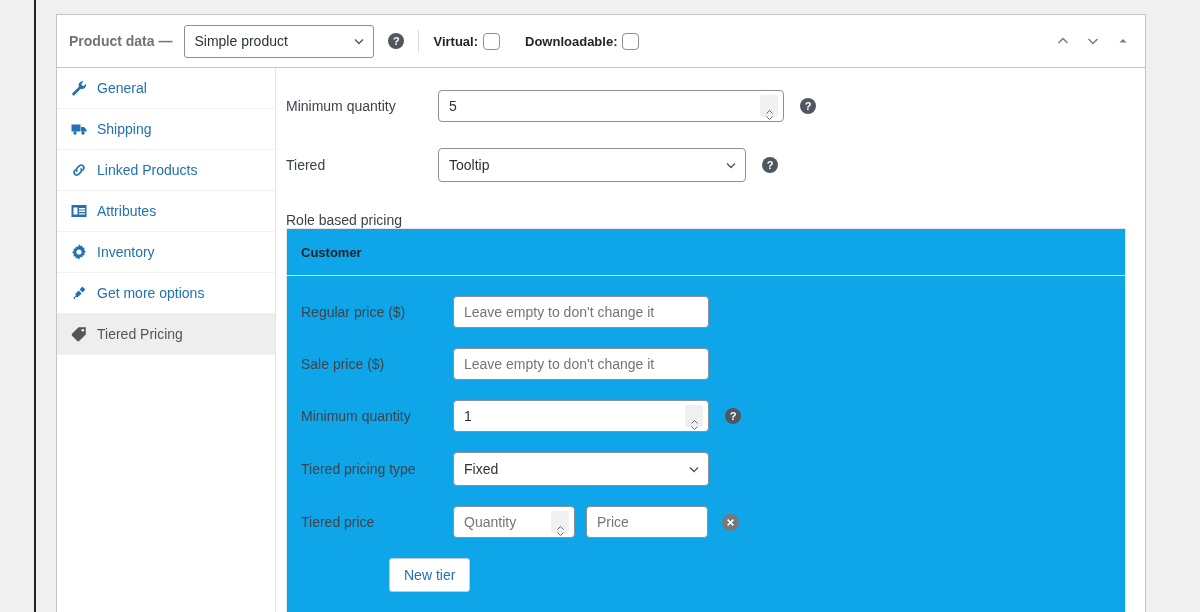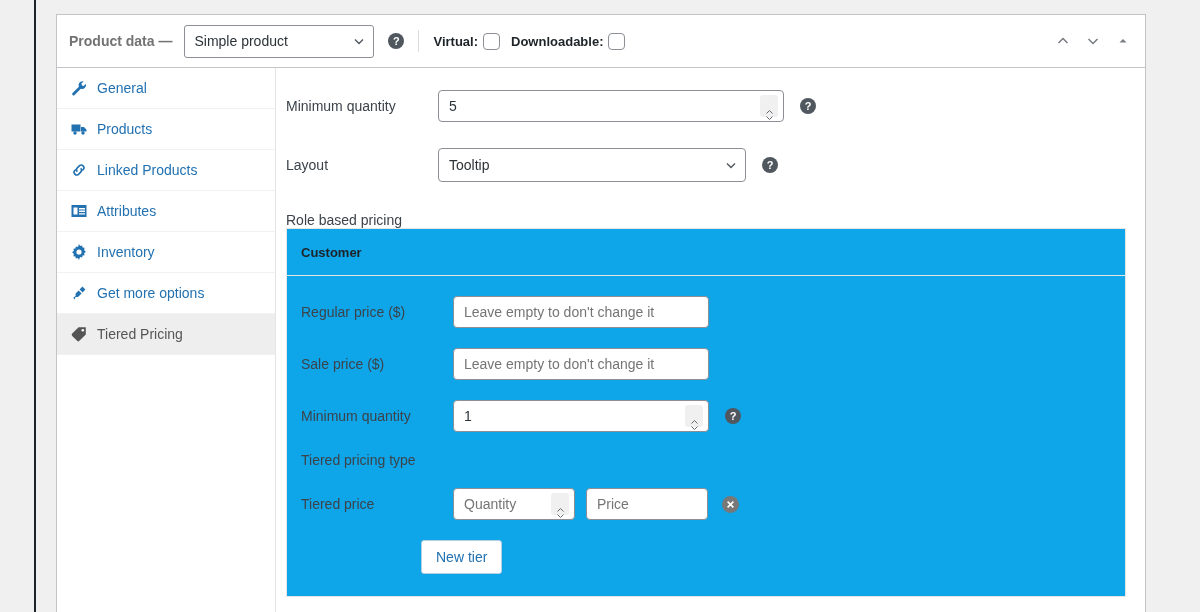--- a/index.html
+++ b/index.html
@@ -59,21 +59,21 @@
     cursor: help; flex: none;
   }
   #panel-header .helpicon { margin-left: 14px; }
   .hdr-sep {
     width: 1px; height: 22px; background: #dcdcde; margin: 0 14px;
   }
   .cb-label {
     font-weight: bold; font-size: 13px; color: #1d2327;
     display: inline-flex; align-items: center; white-space: nowrap;
   }
-  .cb-label + .cb-label { margin-left: 8px; }
+  .cb-label + .cb-label { margin-left: 22px; }
   .wpcheck {
     appearance: none; -webkit-appearance: none;
     width: 17px; height: 17px; margin-left: 5px;
     border: 1px solid #8c8f94; border-radius: 4px;
     background: #fff; vertical-align: middle;
   }
   #hdr-controls {
     position: absolute; right: 10px; top: 50%; transform: translateY(-50%);
     display: flex; align-items: center; gap: 6px;
   }
@@ -241,21 +241,21 @@
 
 
       <div class="side-item">
         <span class="side-ico">
           <svg width="17" height="16" viewBox="0 0 17 16" fill="#2271b1">
             <path d="M.5 3.5h9v7h-9zM10 6h3l2.5 2.8v1.7H10z"></path>
             <circle cx="4" cy="12" r="1.7"></circle>
               <circle cx="12" cy="12" r="1.7"></circle>
           </svg>
         </span>
-        <span>Products</span>
+        <span>Shipping</span>
       </div>
 
       <div class="side-item">
         <span class="side-ico">
           <svg width="16" height="16" viewBox="0 0 16 16" fill="none" stroke="#2271b1" stroke-width="1.6">
             <path d="M6.3 9.7a2.7 2.7 0 0 1 0-3.8l2.2-2.2a2.7 2.7 0 0 1 3.8 3.8l-1 1"></path>
             <path d="M9.7 6.3a2.7 2.7 0 0 1 0 3.8l-2.2 2.2a2.7 2.7 0 0 1-3.8-3.8l1-1"></path>
           </svg>
         </span>
         <span>Linked Products</span>
@@ -318,21 +318,21 @@
               <svg width="7" height="4" viewBox="0 0 7 4">
                   <path d="M.5.5 3.5 3.5 6.5.5" fill="none" stroke="#646970" stroke-width="1"></path>
                 </svg>
             </span>
           </span>
         </span>
         <span class="helpicon">?</span>
       </div>
 
       <div class="frow">
-        <span class="flabel">Layout</span>
+        <span class="flabel">Tiered</span>
         <span class="sel-wrap">
           <select class="selbox" style="width:308px;"><option>Tooltip</option><option>Table</option><option>Inline</option></select>
           <svg class="chev" viewBox="0 0 12 12">
             <path d="M2 4.5 L6 8.5 L10 4.5" fill="none" stroke="#50575e" stroke-width="1.4"></path>
           </svg>
         </span>
         <span class="helpicon">?</span>
       </div>
 
       <div id="role-row">
@@ -368,20 +368,26 @@
                         <path d="M.5.5 3.5 3.5 6.5.5" fill="none" stroke="#646970" stroke-width="1"></path>
                       </svg>
                   </span>
                 </span>
               </span>
               <span class="helpicon">?</span>
             </div>
 
             <div class="crow">
               <span class="clabel">Tiered pricing type</span>
+              <span class="sel-wrap">
+                <select class="selbox" style="width:256px;"><option>Fixed</option><option>Percentage</option></select>
+                <svg class="chev" viewBox="0 0 12 12">
+                  <path d="M2 4.5 L6 8.5 L10 4.5" fill="none" stroke="#50575e" stroke-width="1.4"></path>
+                </svg>
+              </span>
             </div>
 
             <div class="crow">
               <span class="clabel">Tiered price</span>
               <span class="num-wrap">
                 <input class="inp" style="width: 122px;" type="text" placeholder="Quantity">
                 <span class="spinner">
                   <span>
                     <svg width="7" height="4" viewBox="0 0 7 4">
                         <path d="M.5 3.5 3.5.5 6.5 3.5" fill="none" stroke="#646970" stroke-width="1"></path>
@@ -396,21 +402,21 @@
               </span>
               <input class="inp" style="width: 122px; margin-left: 11px;" type="text" placeholder="Price">
               <span class="del-icon">
                 <svg width="11" height="11" viewBox="0 0 11 11">
                   <path d="M2.6 2.6 8.4 8.4M8.4 2.6 2.6 8.4" stroke="#fff" stroke-width="1.6" fill="none"></path>
                 </svg>
               </span>
             </div>
 
             <div id="newtier-row">
-              <button class="btn-outline" style="margin-left:120px;">New tier</button>
+              <button class="btn-outline" style="margin-left:88px;">New tier</button>
             </div>
 
           </div>
         </div>
       </div>
 
       <div id="setup-row">
         <span class="sel-wrap">
           <select class="author-sel"><option>Author</option><option>Customer</option><option>Editor</option><option>Subscriber</option><option>Administrator</option><option>Shop manager</option></select>
           

